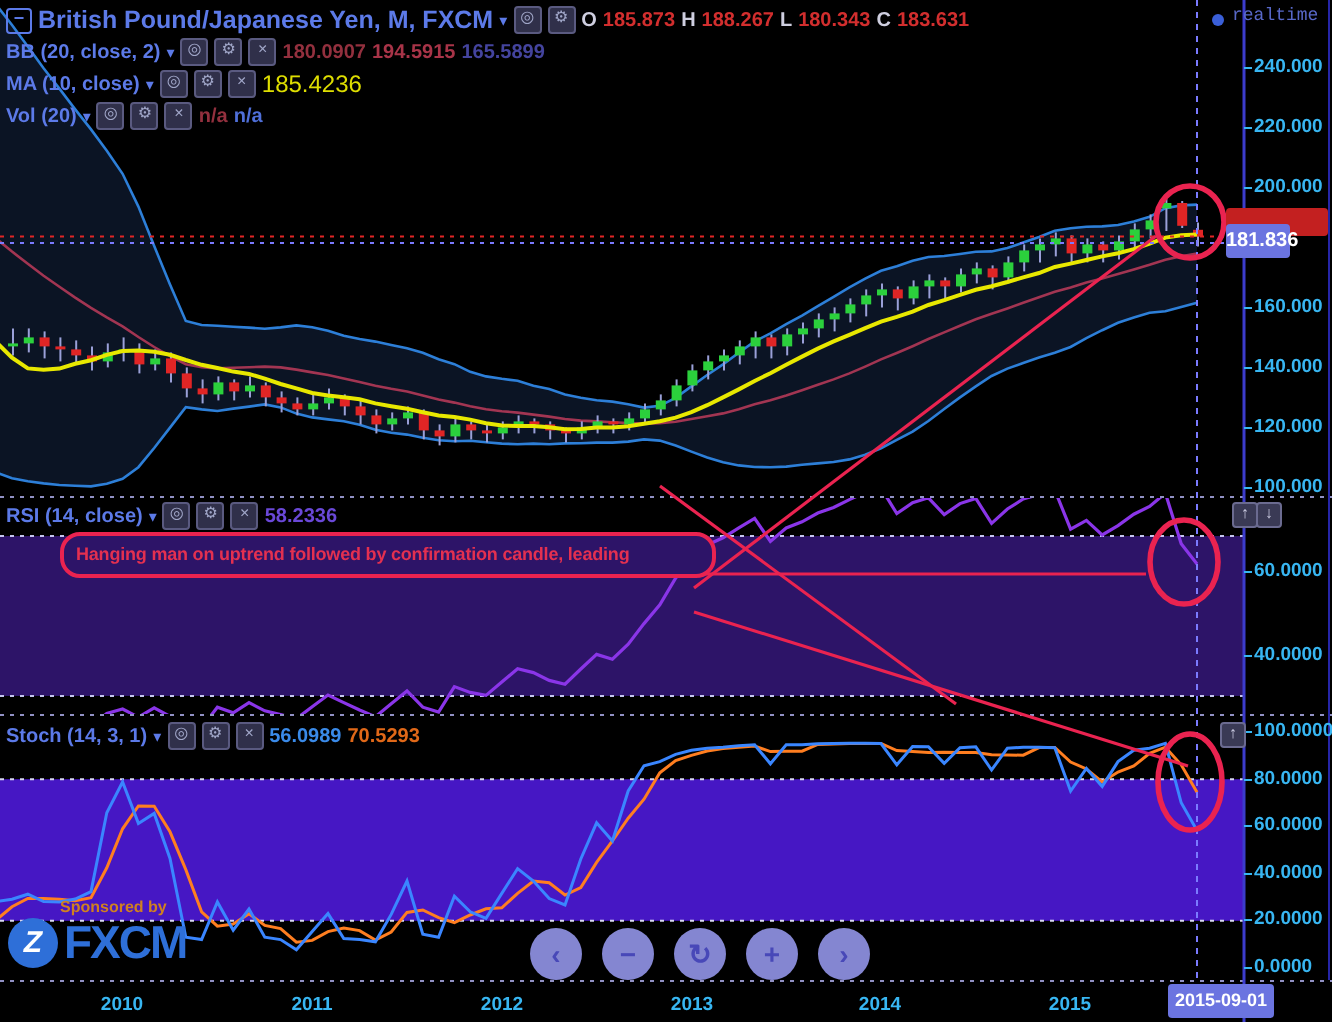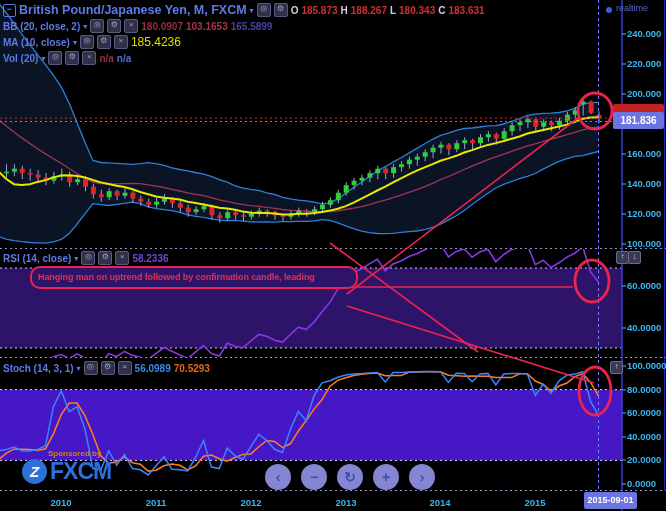--- a/index.html
+++ b/index.html
@@ -20,37 +20,37 @@
   .val-dred2{color:#a83448;font-weight:bold;font-size:10px;}
   .val-dblue{color:#44449e;font-weight:bold;font-size:10px;}
   .val-yellow{color:#dede00;font-weight:normal;font-size:12px;}
   .val-blue{color:#4f6fd8;font-weight:bold;font-size:10px;}
   .val-violet{color:#6a48d8;font-weight:bold;font-size:10px;}
   .val-lblue{color:#3a8ae8;font-weight:bold;font-size:10px;}
   .val-orange{color:#e06818;font-weight:bold;font-size:10px;}
   .tick{position:absolute;left:627px;color:#38b6f2;font-size:9.5px;font-weight:bold;z-index:4;}
   .ytick{position:absolute;top:497px;width:44px;text-align:center;color:#38b6f2;
          font-size:9.5px;font-weight:bold;z-index:4;}
-  #realtime{position:absolute;left:606px;top:3px;display:flex;align-items:flex-end;gap:4px;z-index:5;}
+  #realtime{position:absolute;left:606px;top:3px;display:flex;align-items:flex-end;gap:4px;z-index:5;font-family:Liberation Mono, monospace;}
   #realtime .dot{width:6px;height:6px;border-radius:50%;background:#3a5fd8;}
   #realtime .txt{color:#5868c8;font-size:9px;}
   .panebtn{position:absolute;width:11px;height:11px;background:#3a3a55;border:1px solid #6b6b90;
            border-radius:2px;color:#c9c9e0;font-size:8px;line-height:10px;text-align:center;z-index:6;}
   #note{position:absolute;left:30px;top:266px;width:312px;background:#2d1468;border:2.5px solid #ea2350;
         border-radius:10px;padding:3px 6px;z-index:7;}
   #note div{color:#e43050;font-weight:bold;font-size:9px;line-height:13px;letter-spacing:-0.1px;}
-  #price-label{position:absolute;left:613px;top:112px;width:51px;height:17px;background:#6b74e0;
+  #price-label{position:absolute;left:613px;top:112px;width:32px;height:17px;background:#6b74e0;
         color:#fff;font-size:10px;font-weight:bold;text-align:center;line-height:17px;border-radius:2px;z-index:5;}
   #price-label-red{position:absolute;left:613px;top:104px;width:51px;height:14px;background:#c32020;border-radius:2px;z-index:4;}
   #date-label{position:absolute;left:584px;top:492px;width:53px;height:17px;background:#6b74e0;
         color:#fff;font-size:9px;font-weight:bold;text-align:center;line-height:17px;border-radius:2px;z-index:5;}
   #nav{position:absolute;left:265px;top:464px;display:flex;gap:10px;z-index:8;}
   .navbtn{width:26px;height:26px;border-radius:50%;background:rgba(150,152,238,0.88);border:none;
           color:#4848b8;font-size:14px;font-weight:bold;line-height:26px;text-align:center;padding:0;}
-  #sponsor{position:absolute;left:22px;top:449px;z-index:8;}
+  #sponsor{position:absolute;left:4px;top:449px;z-index:8;}
   #sponsor .pre{color:#d08020;font-size:8px;font-weight:bold;margin-left:26px;}
   #sponsor .lrow{display:flex;align-items:center;gap:3px;}
   #sponsor .ball{width:25px;height:25px;border-radius:50%;background:#2e6fd8;color:#fff;
                  font-size:15px;font-weight:bold;font-style:italic;text-align:center;line-height:25px;}
   #sponsor .name{color:#2e6fd8;font-size:23px;font-weight:bold;letter-spacing:-1px;}
 </style>
 </head>
 <body>
 
 <div id="app">
@@ -288,21 +288,21 @@
     <span class="val-red">183.631</span>
   </div>
 
   <div class="row" style="left:3px;top:19px;">
     <span class="ind-label">BB (20, close, 2)</span>
     <span class="caret">▾</span>
     <span class="ibtn">◎</span>
     <span class="ibtn">⚙</span>
     <span class="ibtn">×</span>
     <span class="val-dred">180.0907</span>
-    <span class="val-dred2">103.1653</span>
+    <span class="val-dred2">194.5915</span>
     <span class="val-dblue">165.5899</span>
   </div>
 
   <div class="row" style="left:3px;top:35px;">
     <span class="ind-label">MA (10, close)</span>
     <span class="caret">▾</span>
     <span class="ibtn">◎</span>
     <span class="ibtn">⚙</span>
     <span class="ibtn">×</span>
     <span class="val-yellow">185.4236</span>

